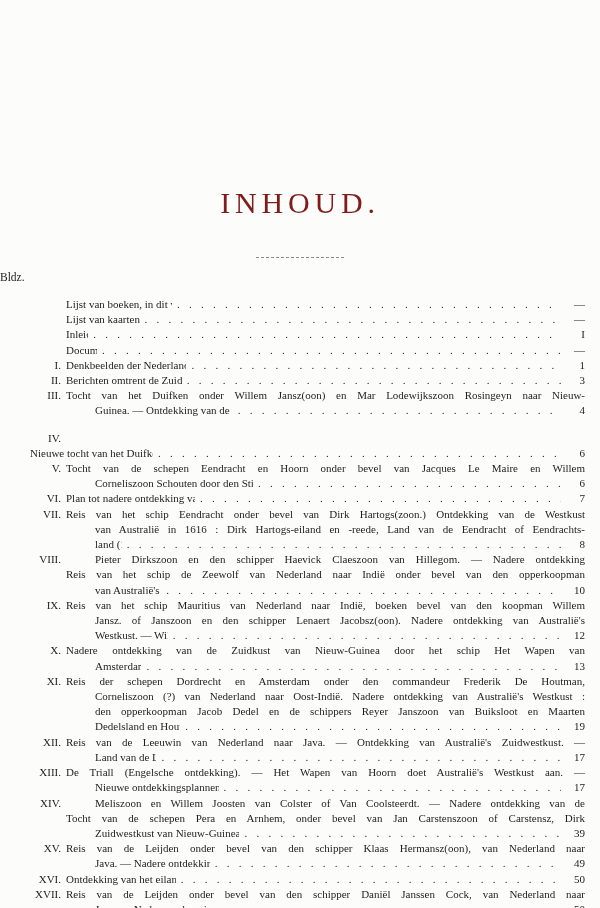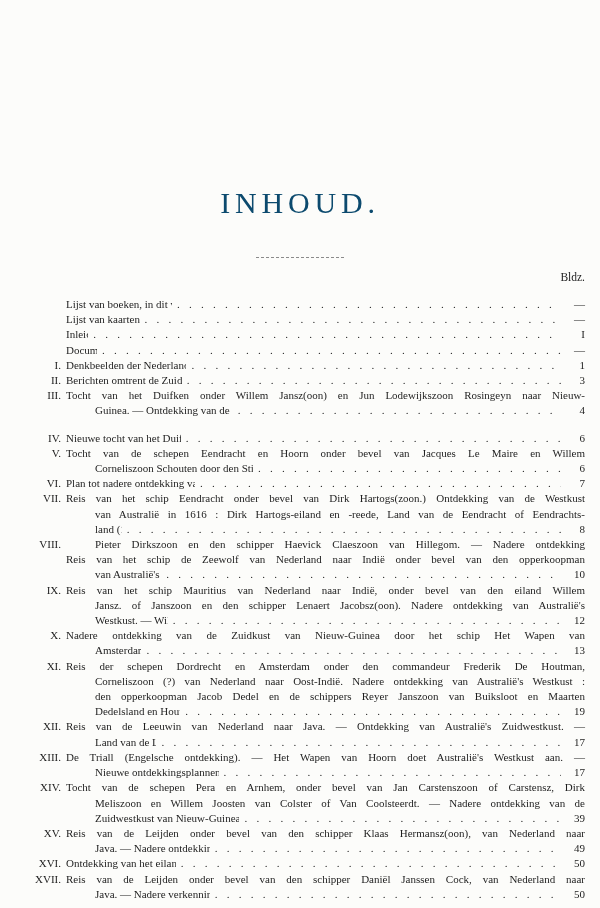--- a/index.html
+++ b/index.html
@@ -11,42 +11,42 @@
     color:#1e1e1e;
     font-family:"Liberation Serif", serif;
     overflow:hidden;
     box-sizing:border-box;
   }
   .title{
     text-align:center;
     font-size:30px;
     line-height:30px;
     letter-spacing:0.16em;
-    color:#0c4a6e;
+    color:#7f1d1d;
     padding-top:188px;
   }
   .rule{
     width:88px;height:0;
     border-top:1px dashed #8a8a8a;
     margin:39px auto 0 auto;
   }
   .bldz{
-    text-align:right;
+    text-align:left;
     font-size:11.5px;
     line-height:15px;
     margin-top:12px;
     padding-right:15px;
   }
   .toc{
     padding:12px 15px 0 30px;
     font-size:11px;
     line-height:15.2px;
   }
   .entry{display:flex;}
-  .entry.spaced{margin-top:12px;}
+  .entry.spaced{margin-top:12px;flex-direction:column;}
   .num{
     flex:none;
     width:36px;
     box-sizing:border-box;
     text-align:right;
     padding-right:5px;
     white-space:nowrap;
   }
   .body{flex:1;min-width:0;}
   .line{min-height:15.2px;}
@@ -135,21 +135,21 @@
           <div class="line last">
             <span class="txt">Berichten omtrent de Zuidkust van Nieuw-Guinea in 1602</span>
             <span class="leader"></span>
             <span class="pg">3</span>
           </div>
         </div>
       </div>
       <div class="entry">
         <span class="num">III.</span>
         <div class="body">
-          <div class="line fill">Tocht van het Duifken onder Willem Jansz(oon) en Jun Lodewijkszoon Rosingeyn naar Nieuw-</div>
+          <div class="line fill">Tocht van het Duifken onder Willem Jansz(oon) en Mar Lodewijkszoon Rosingeyn naar Nieuw-</div>
           <div class="line cont last">
             <span class="txt">Guinea. — Ontdekking van de Oostkust der Golf van Carpentaria (1605—1606)</span>
             <span class="leader"></span>
             <span class="pg">4</span>
           </div>
         </div>
       </div>
       <div class="entry spaced">
         <span class="num">IV.</span>
         <div class="body">
@@ -201,21 +201,21 @@
           <div class="line cont last">
             <span class="txt">van Australië's Westkust (1618)</span>
             <span class="leader"></span>
             <span class="pg">10</span>
           </div>
         </div>
       </div>
       <div class="entry">
         <span class="num">IX.</span>
         <div class="body">
-          <div class="line fill">Reis van het schip Mauritius van Nederland naar Indië, onder bevel van den eiland Willem</div>
+          <div class="line fill">Reis van het schip Mauritius van Nederland naar Indië, boeken bevel van den koopman Willem</div>
           <div class="line cont fill">Jansz. of Janszoon en den schipper Lenaert Jacobsz(oon). Nadere ontdekking van Australië's</div>
           <div class="line cont last">
             <span class="txt">Westkust. — Willems-rivier (1618)</span>
             <span class="leader"></span>
             <span class="pg">12</span>
           </div>
         </div>
       </div>
       <div class="entry">
         <span class="num">X.</span>
@@ -259,22 +259,22 @@
           <div class="line cont last">
             <span class="txt">Nieuwe ontdekkingsplannen der Hooge Regeering te Batavia (1622).</span>
             <span class="leader"></span>
             <span class="pg">17</span>
           </div>
         </div>
       </div>
       <div class="entry">
         <span class="num">XIV.</span>
         <div class="body">
+          <div class="line cont fill">Meliszoon en Willem Joosten van Colster of Van Coolsteerdt. — Nadere ontdekking van de</div>
           <div class="line fill">Tocht van de schepen Pera en Arnhem, onder bevel van Jan Carstenszoon of Carstensz, Dirk</div>
-          <div class="line cont fill">Meliszoon en Willem Joosten van Colster of Van Coolsteerdt. — Nadere ontdekking van de</div>
           <div class="line cont last">
             <span class="txt">Zuidwestkust van Nieuw-Guinea. — Ontdekking van de Golf van Carpentaria (1623).</span>
             <span class="leader"></span>
             <span class="pg">39</span>
           </div>
         </div>
       </div>
       <div class="entry">
         <span class="num">XV.</span>
         <div class="body">

